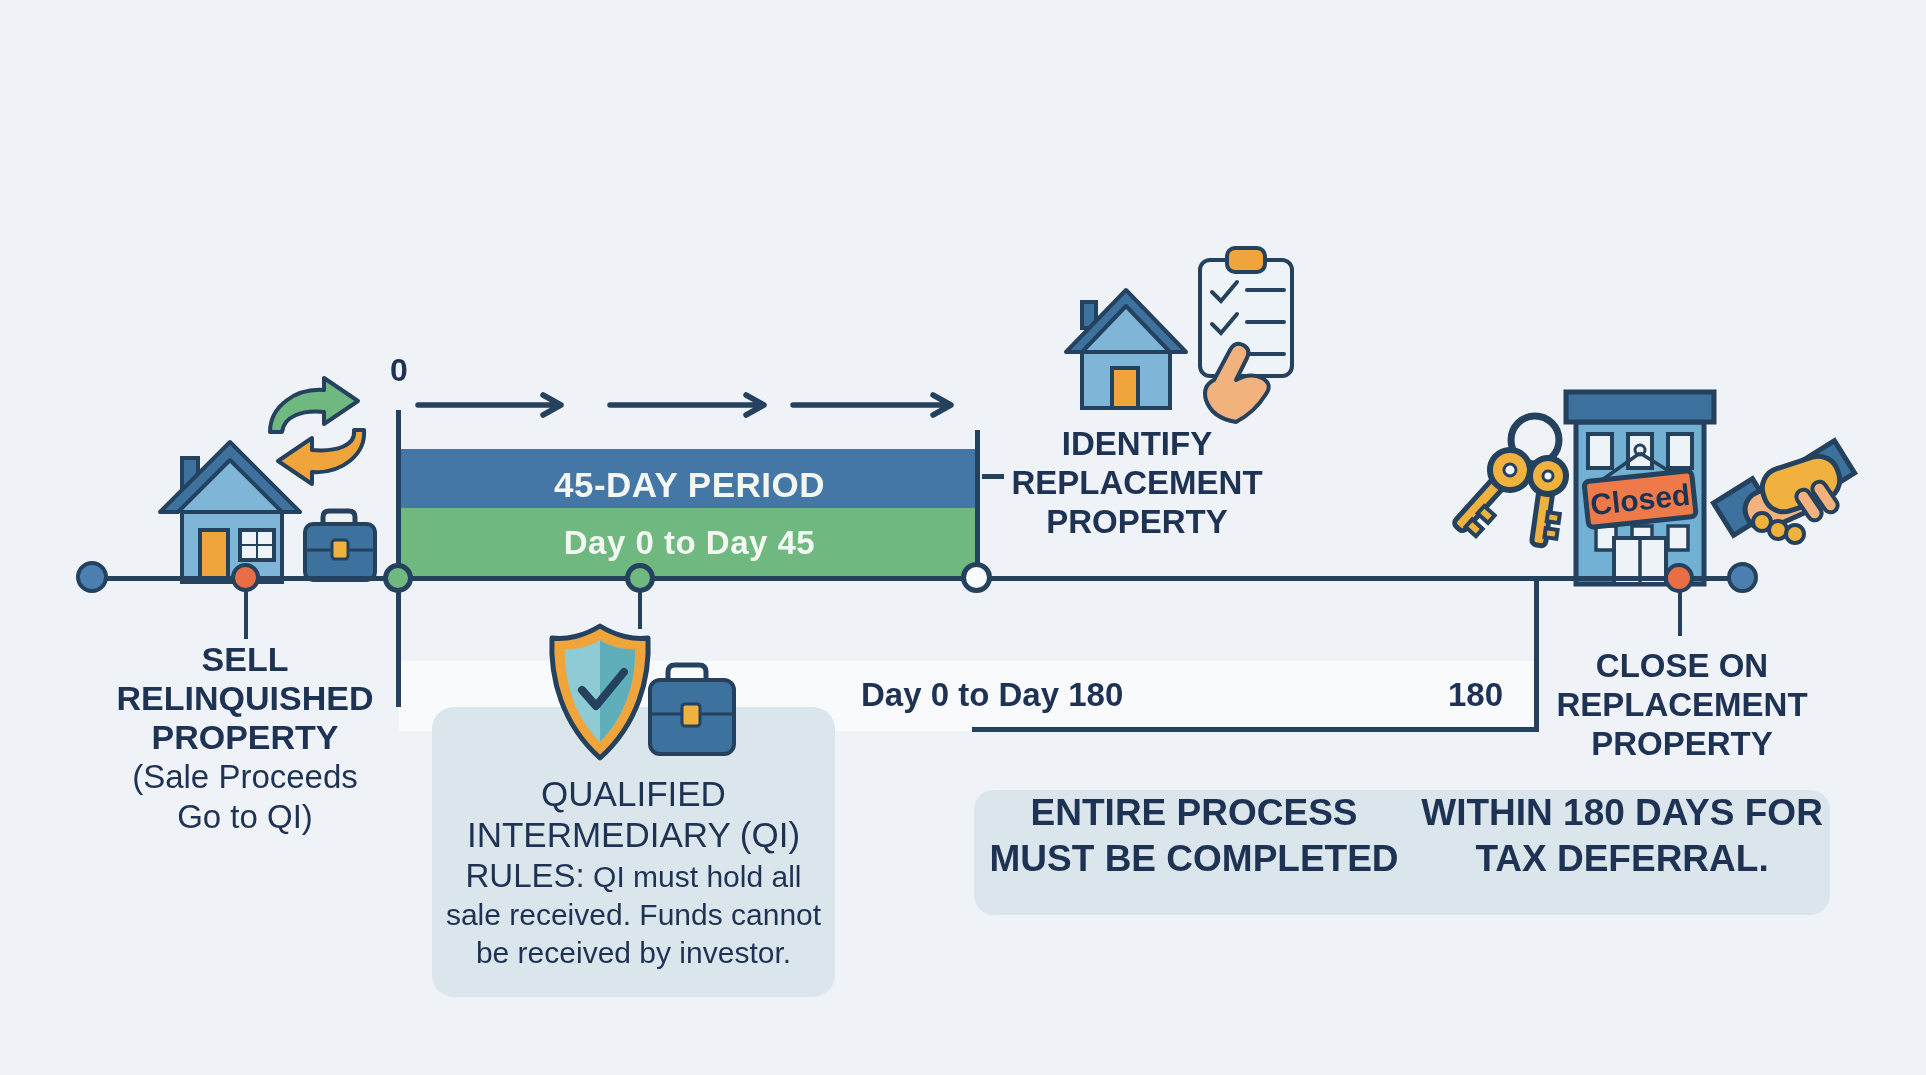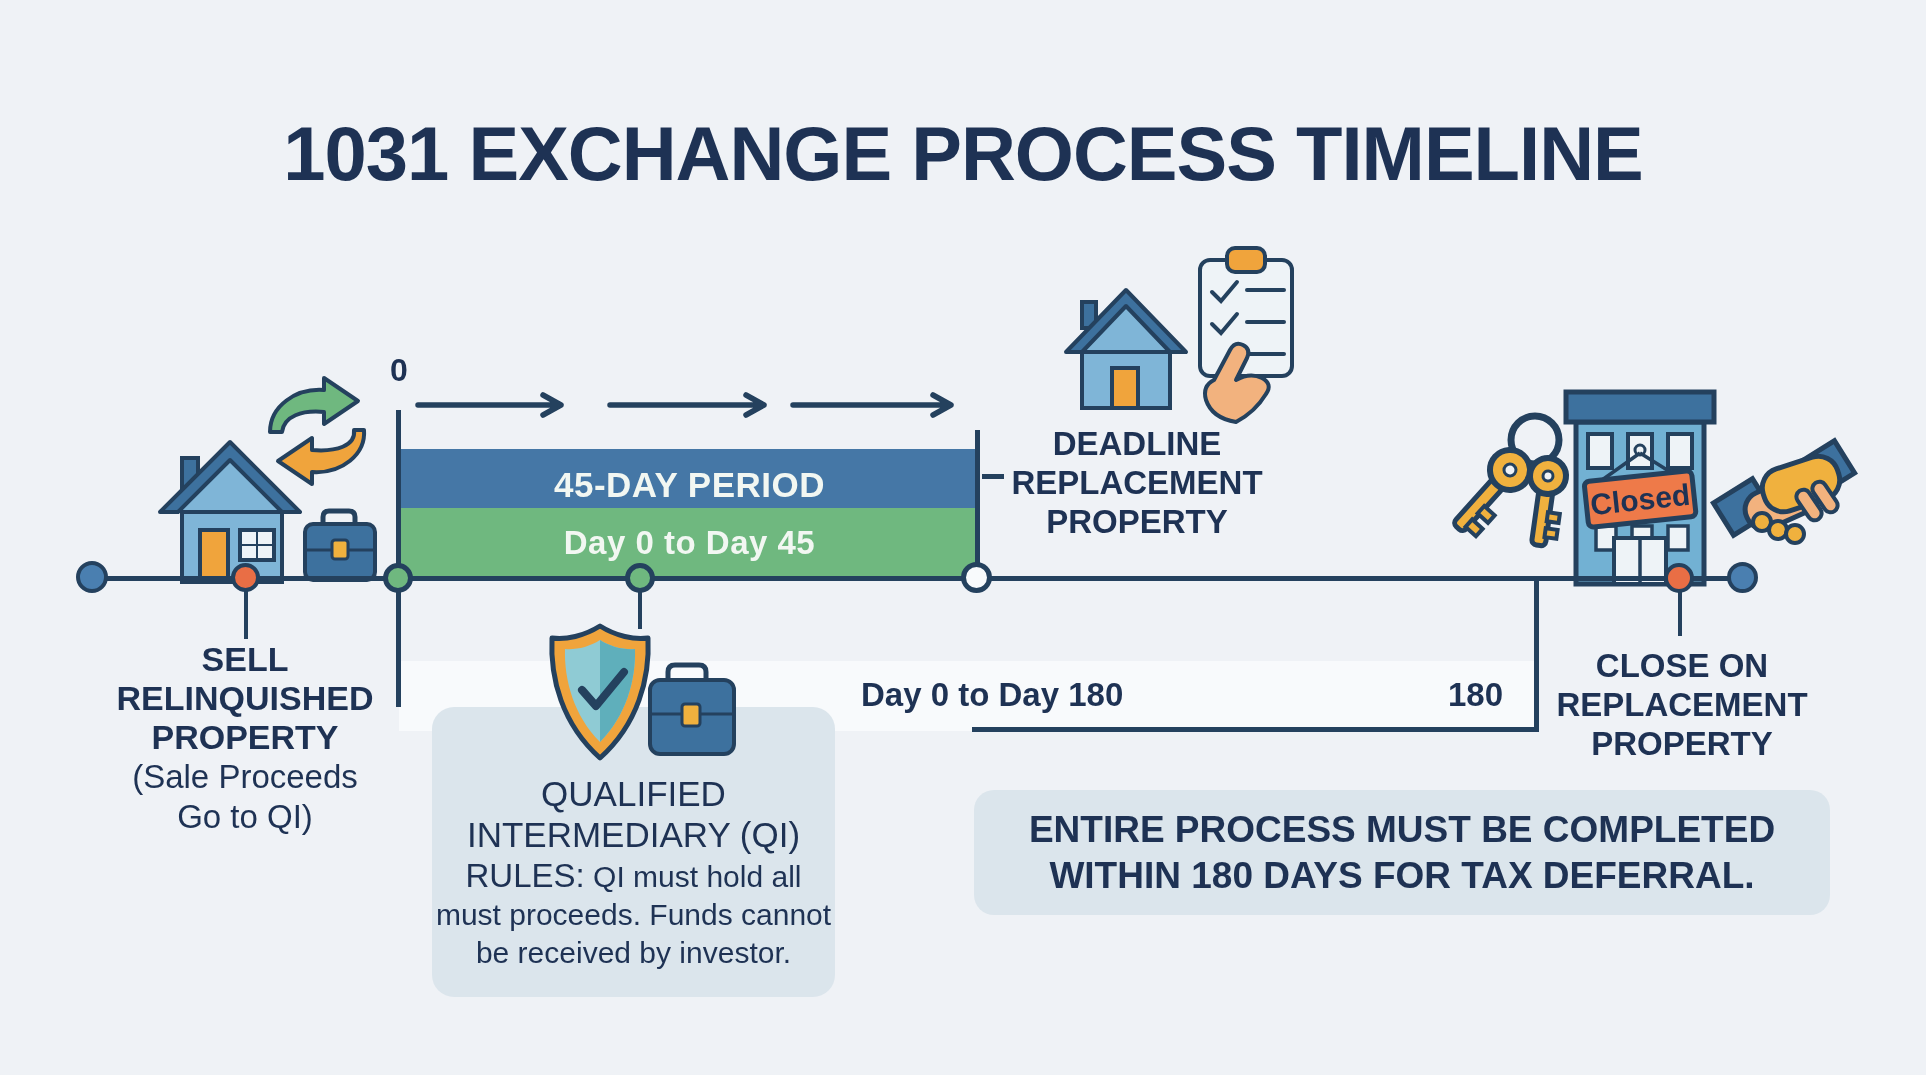--- a/index.html
+++ b/index.html
@@ -21,33 +21,32 @@
   .dot{border-radius:50%;z-index:7}
   .bar{display:flex;align-items:center;justify-content:center;z-index:2}
   .bar-label-white{color:var(--whitetext);font-weight:700;font-size:33px;letter-spacing:.5px}
   .bar-label-navy{color:var(--navy);font-weight:700;font-size:36px;letter-spacing:.5px}
   .step-label{text-align:center;font-weight:700;font-size:33px;line-height:39px;color:var(--navy)}
   .step-sub{font-weight:400;font-size:33px;line-height:40px}
   .round-box{background:var(--box);border-radius:20px;z-index:2}
   .qi-text{text-align:center;padding-top:66px}
   .qi-bold{font-weight:400;font-size:35px;line-height:41px}
   .qi-body{font-weight:400;font-size:30px;line-height:38px;white-space:nowrap}
-  .note-box{display:flex;flex-direction:column;justify-content:center;
+  .note-box{display:flex;flex-direction:row;justify-content:center;
             text-align:center;font-weight:700;font-size:37px;line-height:46px;color:var(--navy)}
   .band-text{font-weight:700;font-size:33px;color:var(--navy)}
   .zero{font-weight:700;font-size:32px;color:var(--navy);text-align:center}
   svg{display:block;overflow:visible}
   .ln{stroke:var(--line)}
 </style>
 </head>
 <body>
 
 <div class="stage">
 
-  <div class="abs title">1031 EXCHANGE PROCESS TIMELINE</div>
 
   <svg class="abs" style="left:152px;top:372px" width="232" height="212" viewBox="0 0 232 212">
     <g>
       <path d="M118,60 C118,34 144,16 172,18 L172,6 L206,29 L172,52 L172,40 C150,38 132,44 130,60 Z" style="fill:var(--green)" class="ln" stroke-width="4" stroke-linejoin="round"></path>
       <path d="M212,58 C214,82 190,102 160,100 L160,112 L126,89 L160,66 L160,78 C184,80 204,74 202,58 Z" style="fill:var(--orange)" class="ln" stroke-width="4" stroke-linejoin="round"></path>
     </g>
     <g>
       <rect x="30" y="86" width="16" height="34" style="fill:var(--steel)" class="ln" stroke-width="4"></rect>
       <polygon points="24,140 78,86 132,140" style="fill:var(--houseblue)"></polygon>
       <rect x="30" y="140" width="100" height="70" style="fill:var(--houseblue)" class="ln" stroke-width="4"></rect>
@@ -121,21 +120,21 @@
       <rect x="112" y="58" width="84" height="74" rx="10" style="fill:var(--steel)" class="ln" stroke-width="4"></rect>
       <path d="M112,92 H196" class="ln" stroke-width="3"></path>
       <rect x="144" y="82" width="18" height="22" rx="3" style="fill:var(--yellow)" class="ln" stroke-width="3"></rect>
     </g>
   </svg>
 
   <div class="abs round-box qi-text" style="left:432px;top:707px;width:403px;height:290px;border-radius:22px">
     <div class="qi-bold">QUALIFIED</div>
     <div class="qi-bold">INTERMEDIARY (QI)</div>
     <div class="qi-body"><b class="qi-bold" style="font-size:33px">RULES:</b><span> QI must hold all</span></div>
-    <div class="qi-body">must proceeds. Funds cannot</div>
+    <div class="qi-body">sale received. Funds cannot</div>
     <div class="qi-body">be received by investor.</div>
   </div>
 
   <svg class="abs" style="left:1048px;top:240px" width="250" height="188" viewBox="0 0 250 188">
     <g>
       <rect x="34" y="62" width="14" height="26" style="fill:var(--steel)" class="ln" stroke-width="4"></rect>
       <polygon points="32,112 78,68 124,112" style="fill:var(--houseblue)"></polygon>
       <rect x="34" y="112" width="88" height="56" style="fill:var(--houseblue)" class="ln" stroke-width="4"></rect>
       <path d="M18,112 L78,50 L138,112 L122,112 L78,66 L34,112 Z" style="fill:var(--steel)" class="ln" stroke-width="4" stroke-linejoin="round"></path>
       <rect x="64" y="128" width="26" height="40" style="fill:var(--orange)" class="ln" stroke-width="4"></rect>
@@ -146,21 +145,21 @@
       <polyline points="164,52 173,61 189,42" fill="none" class="ln" stroke-width="4" stroke-linecap="round"></polyline>
       <path d="M199,50 H236" class="ln" stroke-width="4" stroke-linecap="round"></path>
       <polyline points="164,84 173,93 189,74" fill="none" class="ln" stroke-width="4" stroke-linecap="round"></polyline>
       <path d="M199,82 H236" class="ln" stroke-width="4" stroke-linecap="round"></path>
       <path d="M199,114 H236" class="ln" stroke-width="4" stroke-linecap="round"></path>
     </g>
     <path d="M188,182 q-24,-4 -30,-22 q-4,-14 8,-20 l16,-30 q5,-9 13,-5 q8,4 4,13 l-11,22 q14,-8 26,-2 q11,6 4,16 q-11,18 -30,28 z" style="fill:var(--skin)" class="ln" stroke-width="4" stroke-linejoin="round"></path>
   </svg>
 
   <div class="abs step-label" style="left:1006px;top:424px;width:262px">
-    <div>DEADLINE</div>
+    <div>IDENTIFY</div>
     <div>REPLACEMENT</div>
     <div>PROPERTY</div>
   </div>
 
   <svg class="abs" style="left:1450px;top:388px" width="405" height="196" viewBox="0 0 405 196">
     <g>
       <circle cx="85" cy="52" r="24" fill="none" class="ln" stroke-width="7"></circle>
       <g transform="rotate(42 60 82)">
         <rect x="53" y="96" width="14" height="64" rx="5" style="fill:var(--yellow)" class="ln" stroke-width="5"></rect>
         <rect x="65" y="126" width="14" height="10" style="fill:var(--yellow)" class="ln" stroke-width="4"></rect>

